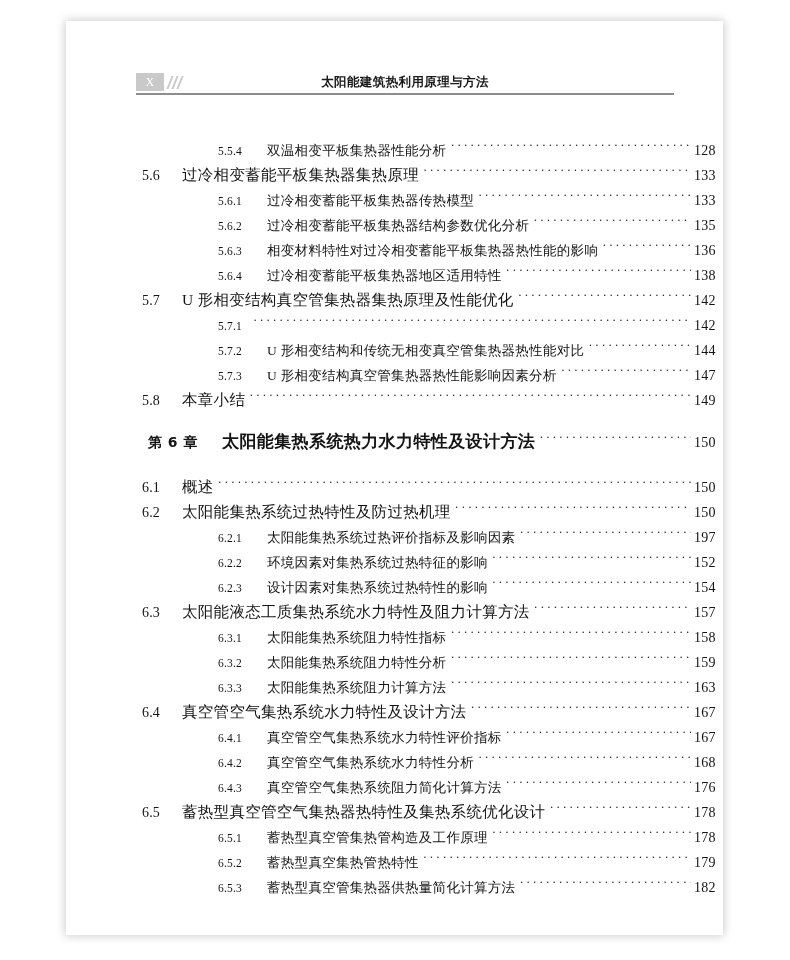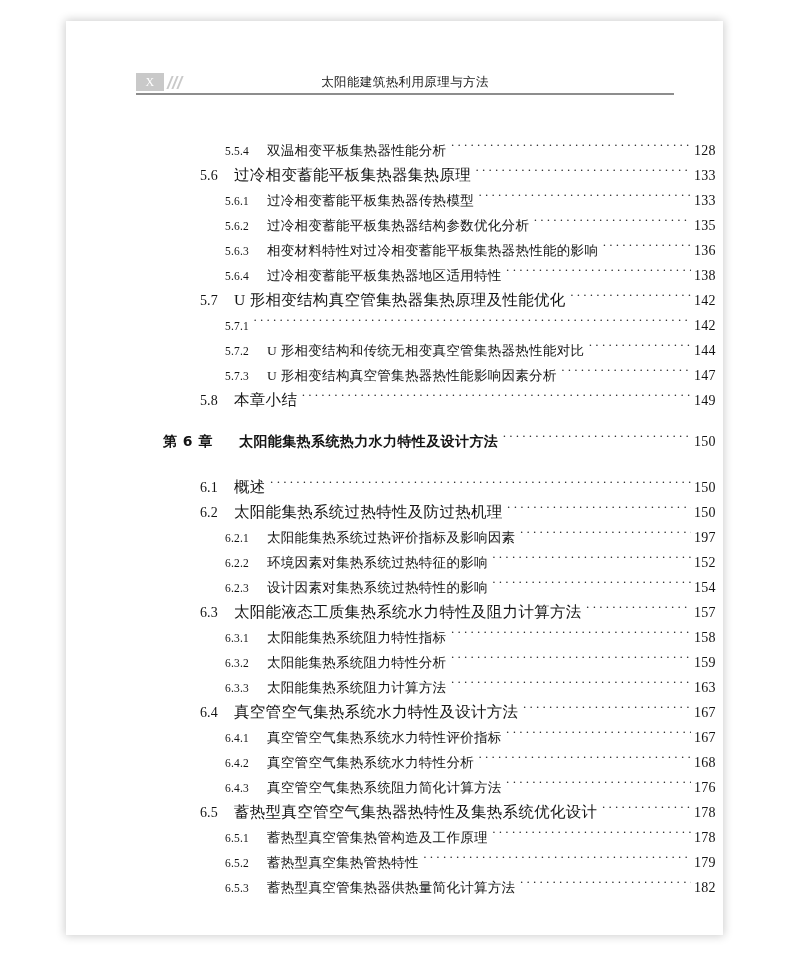--- a/index.html
+++ b/index.html
@@ -71,21 +71,21 @@
   .hdr-title {
     position: absolute;
     left: 0;
     top: 0;
     width: 538px;
     text-align: center;
     font-family: "DejaVu Sans", "Liberation Sans", sans-serif;
     font-size: 12.5px;
     line-height: 18px;
     color: #1a1a1a;
-    font-weight: 400;
+    font-weight: 700;
     letter-spacing: 0.4px;
   }
   .hdr-rule {
     position: absolute;
     left: 0;
     top: 20px;
     width: 538px;
     height: 1.6px;
     background: #8d8d8d;
   }
@@ -102,21 +102,21 @@
     position: relative;
     display: flex;
     align-items: baseline;
     height: 25px;
     white-space: nowrap;
     color: #141414;
   }
 
   .num {
     flex: 0 0 auto;
-    text-align: right;
+    text-align: center;
     font-size: 13px;
     letter-spacing: 0.2px;
   }
   .title {
     flex: 0 0 auto;
     font-size: 14.5px;
     letter-spacing: 0.3px;
   }
   .leader {
     flex: 1 1 auto;
@@ -138,44 +138,44 @@
   }
   .page {
     flex: 0 0 auto;
     width: 30px;
     text-align: left;
     font-size: 14px;
     letter-spacing: 0.2px;
   }
 
   
-  .lvl2 .num { width: 30px; margin-left: 52px; font-size: 14px; }
+  .lvl2 .num { width: 30px; font-size: 14px; }
   .lvl2 .title { font-size: 15.5px; margin-left: 16px; }
 
   
   .lvl3 .num { width: 38px; margin-left: 75px; font-size: 11.5px; }
   .lvl3 .title { font-size: 13.5px; margin-left: 18px; }
 
   
   .chapter {
     height: 30px;
     font-family: "DejaVu Sans", "Liberation Sans", sans-serif;
     font-weight: bold;
   }
   .chapter .num {
     width: 66px;
-    margin-left: 11px;
+    margin-left: 4px;
     font-size: 14px;
     font-weight: bold;
     letter-spacing: 0.5px;
   }
   .chapter .title {
-    font-size: 14px;
+    font-size: 17px;
     font-weight: bold;
-    margin-left: 26px;
+    margin-left: 16px;
     letter-spacing: 0.4px;
   }
   .chapter .page {
     font-family: "Liberation Serif", "DejaVu Serif", serif;
     font-size: 14px;
     font-weight: normal;
   }
   .chapter .leader::after {
     font-family: "Liberation Serif", "DejaVu Serif", serif;
     font-weight: normal;

